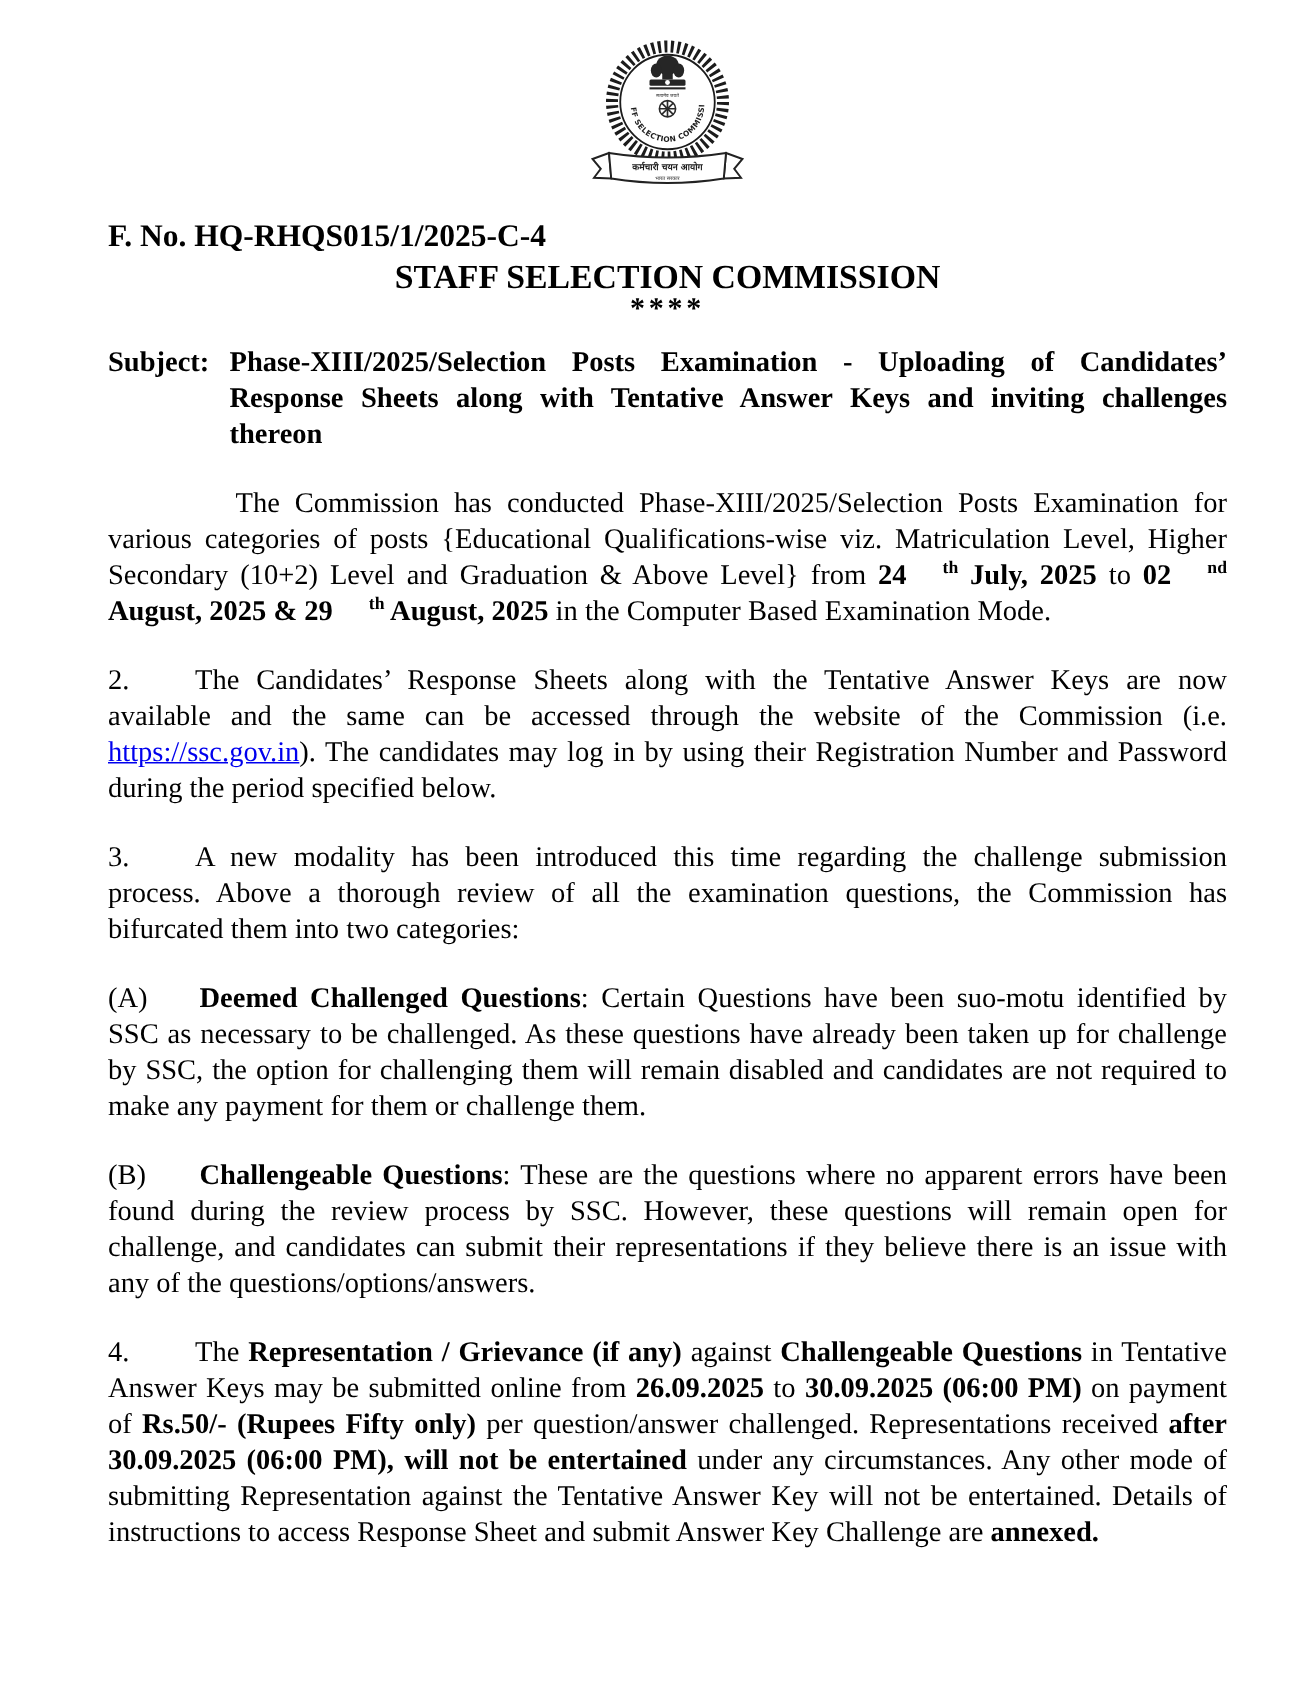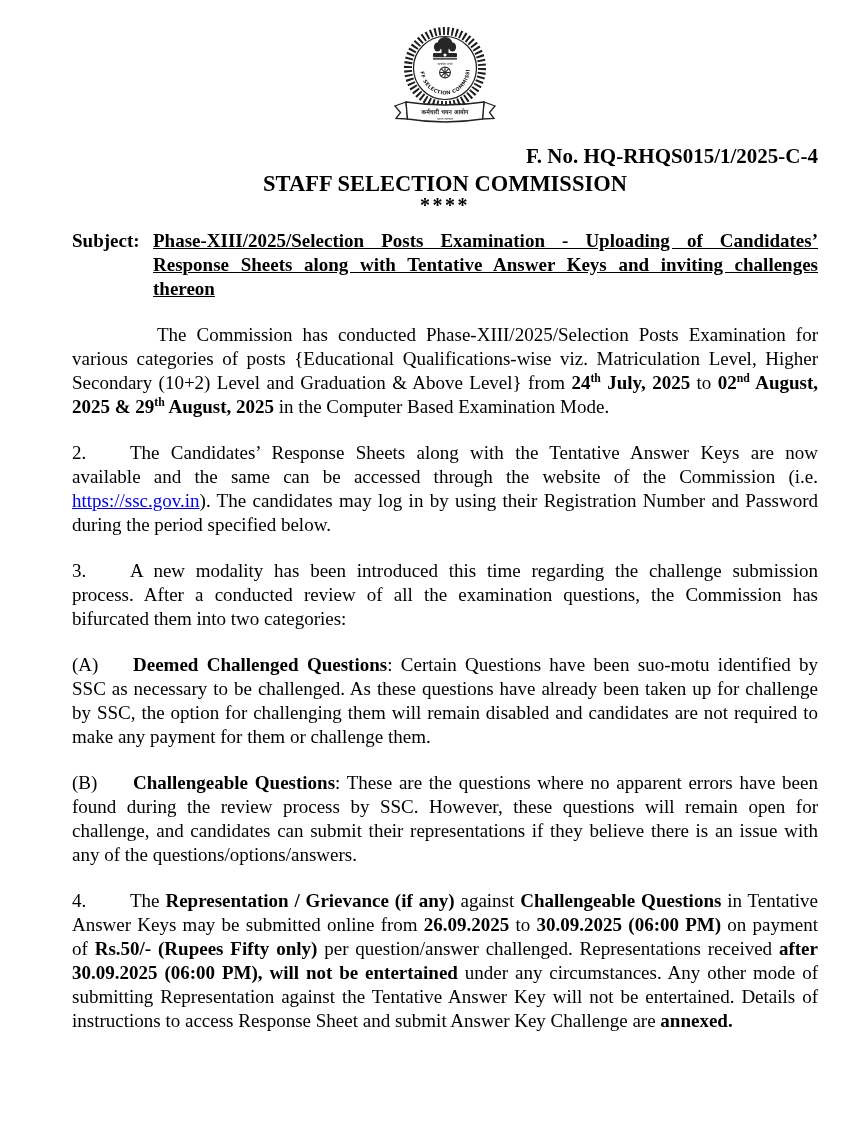--- a/index.html
+++ b/index.html
@@ -11,44 +11,44 @@
     color: var(--ink);
     font-family: "Liberation Serif", "DejaVu Serif", serif;
     font-size: 19px;
     line-height: 24px;
     padding: 24px 46px 16px 72px;
     overflow: hidden;
   }
   .logo-wrap { text-align: center; margin: 0 0 6px 0; }
   .logo-wrap svg { display: inline-block; }
   .file-no {
-    text-align: right; font-weight: bold; font-size: 21px;
+    text-align: left; font-weight: bold; font-size: 21px;
     line-height: 25px; margin-top: 10px;
   }
   .org-name {
     text-align: center; font-weight: bold; font-size: 22.5px;
     line-height: 26px; margin-top: 2px;
   }
   .stars {
     text-align: center; font-weight: bold; font-size: 20px;
     letter-spacing: 2.5px; line-height: 17px;
   }
   .subject {
     margin-top: 15px;
     font-weight: bold;
     text-align: justify;
-    padding-left: 81px; text-indent: -81px; text-decoration: underline;
+    padding-left: 81px; text-indent: -81px;
   }
   .subject-label { display: inline-block; width: 81px; text-indent: 0; }
   p.para { margin: 22px 0 0 0; text-align: justify; }
   p.para.firstpara { text-indent: 85px; }
   .num { display: inline-block; width: 58px; }
   .num.wide { width: 61px; }
   .b { font-weight: bold; }
-  sup { font-size: 0.62em; line-height: 0; vertical-align: super; }
+  sup { font-size: 0.62em; line-height: 0; vertical-align: super; padding-left: 24px; }
   a.doc-link { color: var(--link-blue); cursor: pointer; }
   .emblem-text { font-family: "DejaVu Sans", sans-serif; }
 </style>
 </head>
 <body>
 
 <div class="page">
 
   <div class="logo-wrap">
     <svg width="104" height="104" viewBox="0 0 104 104" aria-hidden="true">
@@ -99,21 +99,21 @@
   <div class="stars">****</div>
 
   <div class="subject">
     <span class="subject-label">Subject:</span><span><span class="b">Phase-XIII/2025/Selection Posts Examination - Uploading of Candidates’ Response Sheets along with Tentative Answer Keys and inviting challenges thereon</span></span>
   </div>
 
   <p class="para firstpara"><span><span>The Commission has conducted Phase-XIII/2025/Selection Posts Examination for various categories of posts {Educational Qualifications-wise viz. Matriculation Level, Higher Secondary (10+2) Level and Graduation &amp; Above Level} from </span><span class="b">24</span><sup class="b">th</sup><span class="b"> July, 2025</span><span> to </span><span class="b">02</span><sup class="b">nd</sup><span class="b"> August, 2025 &amp; 29</span><sup class="b">th</sup><span class="b"> August, 2025</span><span> in the Computer Based Examination Mode.</span></span></p>
 
   <p class="para"><span class="num">2.</span><span><span>The Candidates’ Response Sheets along with the Tentative Answer Keys are now available and the same can be accessed through the website of the Commission (i.e. </span><a href="#" class="doc-link">https://ssc.gov.in</a><span>). The candidates may log in by using their Registration Number and Password during the period specified below.</span></span></p>
 
-  <p class="para"><span class="num">3.</span><span><span>A new modality has been introduced this time regarding the challenge submission process. After a conducted review of all the examination questions, the Commission has bifurcated them into two categories:</span></span></p>
+  <p class="para"><span class="num">3.</span><span><span>A new modality has been introduced this time regarding the challenge submission process. Above a thorough review of all the examination questions, the Commission has bifurcated them into two categories:</span></span></p>
 
   <p class="para"><span class="num wide">(A)</span><span><span class="b">Deemed Challenged Questions</span><span>: Certain Questions have been suo-motu identified by SSC as necessary to be challenged. As these questions have already been taken up for challenge by SSC, the option for challenging them will remain disabled and candidates are not required to make any payment for them or challenge them.</span></span></p>
 
   <p class="para"><span class="num wide">(B)</span><span><span class="b">Challengeable Questions</span><span>: These are the questions where no apparent errors have been found during the review process by SSC. However, these questions will remain open for challenge, and candidates can submit their representations if they believe there is an issue with any of the questions/options/answers.</span></span></p>
 
   <p class="para"><span class="num">4.</span><span><span>The </span><span class="b">Representation / Grievance (if any)</span><span> against </span><span class="b">Challengeable Questions</span><span> in Tentative Answer Keys may be submitted online from </span><span class="b">26.09.2025</span><span> to </span><span class="b">30.09.2025 (06:00 PM)</span><span> on payment of </span><span class="b">Rs.50/- (Rupees Fifty only)</span><span> per question/answer challenged. Representations received </span><span class="b">after 30.09.2025 (06:00 PM), will not be entertained</span><span> under any circumstances. Any other mode of submitting Representation against the Tentative Answer Key will not be entertained. Details of instructions to access Response Sheet and submit Answer Key Challenge are </span><span class="b">annexed.</span></span></p>
 
 </div>
 
 </body></html>

